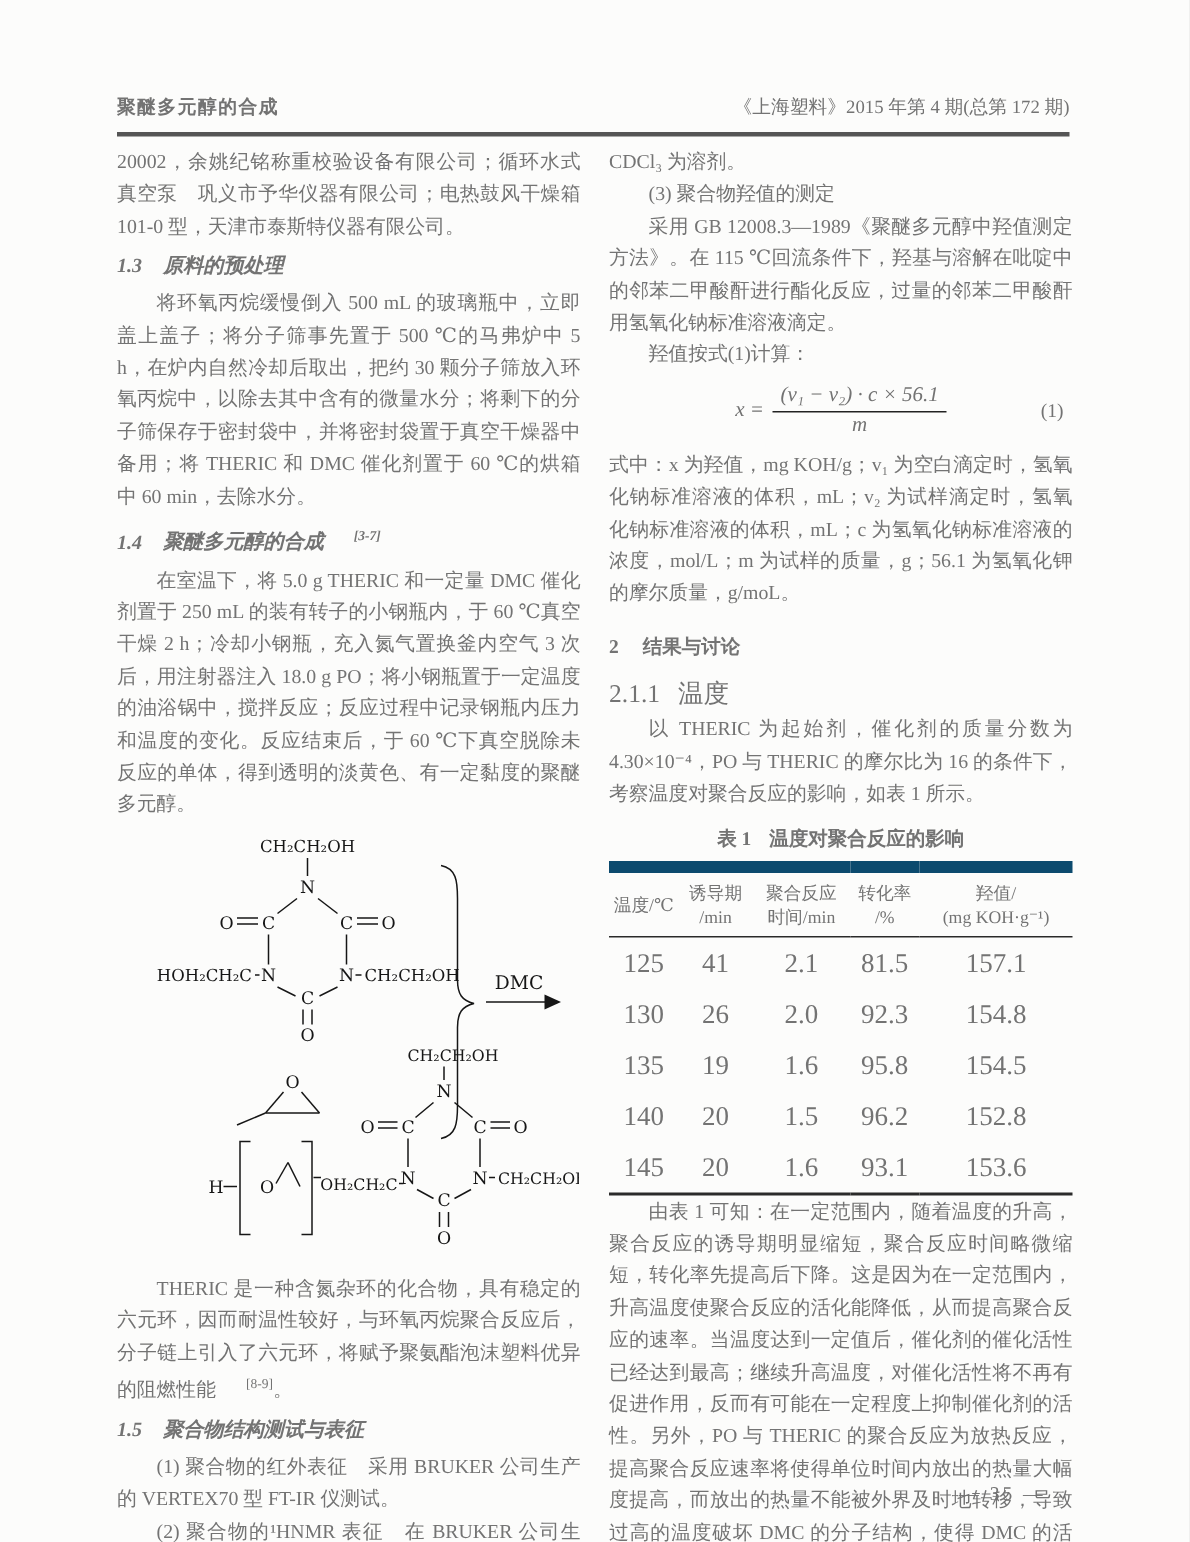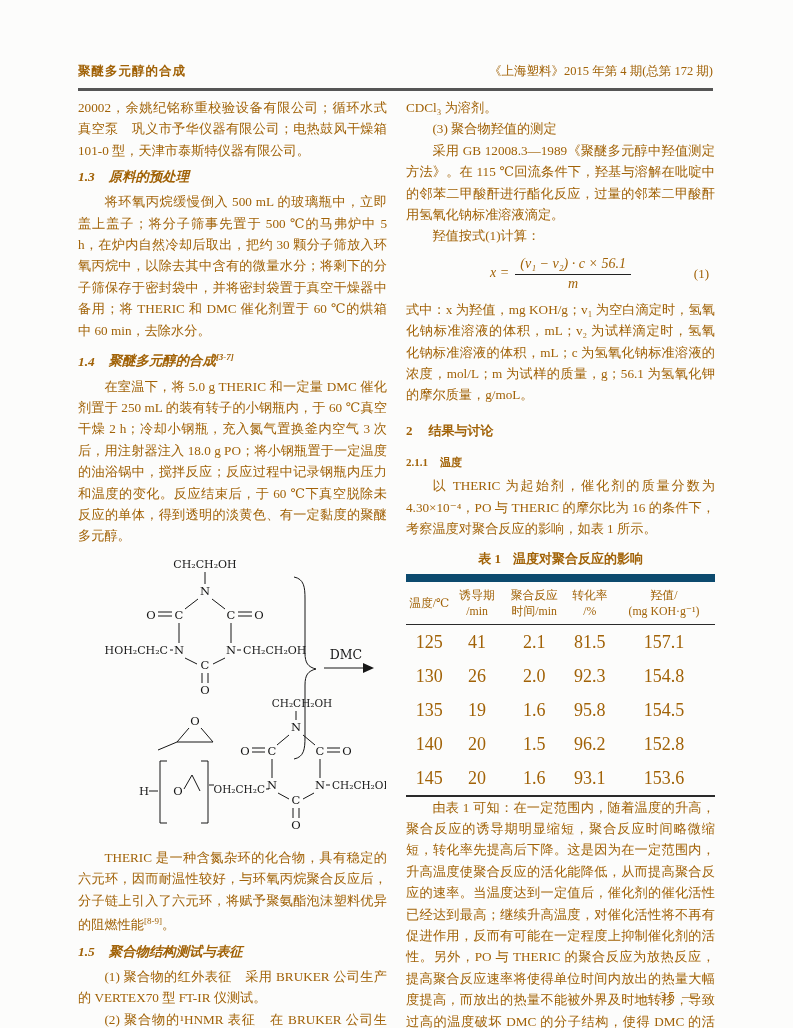--- a/index.html
+++ b/index.html
@@ -1,39 +1,39 @@
 <!DOCTYPE html>
 <html><head>
 <meta charset="utf-8">
 <style>
   html,body{margin:0;padding:0;background:#e8e8e6;}
   .page{
     position:relative;width:793px;height:1028px;margin:0 auto;
-    background:#fcfcfb;overflow:hidden;color:#a16207;
+    background:#fcfcfb;overflow:hidden;color:#737373;
     font-family:"Liberation Serif","DejaVu Serif",serif;
   }
   
   .hdr{position:absolute;left:78px;right:80px;top:60px;height:28px;
        border-bottom:3px solid #555;}
   .hdr .run{position:absolute;left:0;bottom:8px;font-size:12.5px;font-weight:bold;letter-spacing:1px;}
   .hdr .jrn{position:absolute;right:0;bottom:8px;font-size:12.5px;}
   
   .col{position:absolute;top:97px;width:309px;}
   .col-l{left:78px;}
   .col-r{left:406px;}
   p.body{margin:0;font-size:13.2px;line-height:21.4px;text-align:justify;text-indent:2em;}
   p.noindent{text-indent:0;}
   .sec-h{margin:5px 0 3px;font-size:13.4px;font-weight:bold;line-height:22px;font-style:italic;}
   .sec-h .num{margin-right:14px;}
   .sec-h sup{font-weight:bold;font-size:9px;}
   .sec-big{margin:13px 0 9px;font-size:13px;font-weight:bold;line-height:24px;}
   .sec-big .num{margin-right:16px;}
-  .sec-plain{margin:2px 0;font-size:11px;font-weight:bold;line-height:21.4px;}
+  .sec-plain{margin:2px 0;font-size:17px;font-weight:normal;line-height:21.4px;}
   .sec-plain .num{margin-right:12px;}
-  sup{font-size:9px;}
+  sup{font-size:9px;padding-left:20px;}
   
   .formula{position:relative;text-align:center;margin:9px 0 7px;font-style:italic;font-size:14px;}
   .formula .frac{display:inline-block;vertical-align:middle;margin-left:6px;}
   .formula .fnum{display:block;border-bottom:1px solid #222;padding:0 5px 2px;}
   .formula .fden{display:block;padding-top:1px;}
   .formula .eqno{position:absolute;right:6px;top:50%;transform:translateY(-50%);font-style:normal;font-size:13px;}
   
   .tbl-cap{text-align:center;font-weight:bold;font-size:13px;margin:10px 0 6px;}
   .tbl-cap .cap-label{margin-right:12px;}
   table.t1{width:100%;border-collapse:collapse;

